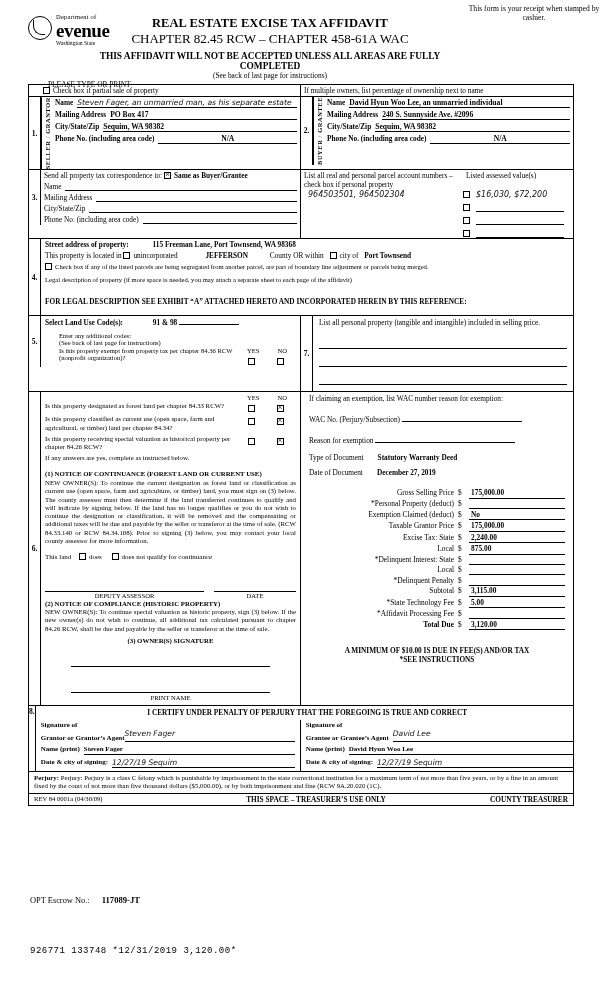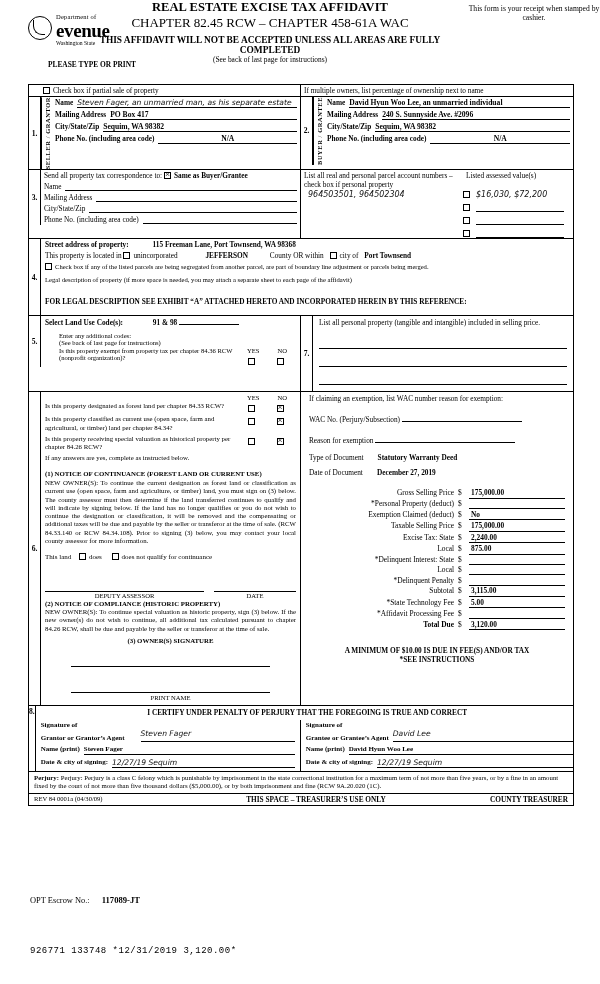--- a/index.html
+++ b/index.html
@@ -7,26 +7,26 @@
   .page{position:relative;width:600px;height:984px;overflow:hidden;}
   .hdr{position:absolute;left:28px;top:14px;width:544px;}
   .logo{display:flex;align-items:flex-start;gap:4px;}
   .logo-mark{width:22px;height:22px;border:1.6px solid #000;border-radius:50%;position:relative;flex:0 0 auto;margin-top:2px;}
   .logo-mark:after{content:"";position:absolute;left:4px;top:3px;width:11px;height:14px;border-left:1.6px solid #000;border-bottom:1.6px solid #000;border-radius:0 0 0 9px;}
   .logo-text{line-height:1.05;}
   .logo-dept{font-size:6.5px;letter-spacing:.2px;}
   .logo-rev{font-size:19px;font-weight:bold;font-family:Liberation Serif, serif;letter-spacing:-.4px;}
   .logo-st{font-size:5.6px;}
   .receipt{position:absolute;right:0;top:4px;width:132px;text-align:center;font-size:7.6px;line-height:1.25;}
-  .title-block{position:absolute;left:90px;top:0;width:360px;text-align:center;}
+  .title-block{position:absolute;left:90px;top:16px;width:360px;text-align:center;}
   .t1{font-size:12.5px;font-weight:bold;letter-spacing:.1px;}
   .t2{font-size:13px;}
   .t3{font-size:9.4px;font-weight:bold;margin-top:4px;}
   .t4{font-size:7.4px;}
-  .typeprint{position:absolute;left:48px;top:60px;font-size:7.4px;font-weight:bold;}
+  .typeprint{position:absolute;left:48px;top:80px;font-size:7.4px;font-weight:normal;}
   
   .frame{position:absolute;left:28px;top:84px;width:544px;border:1.1px solid #000;}
   .row{display:flex;border-bottom:1px solid #000;}
   .row:last-child{border-bottom:none;}
   .cellL{width:272px;border-right:1px solid #000;box-sizing:border-box;}
   .cellR{width:272px;box-sizing:border-box;}
   .pad{padding:1px 3px;}
   .sm{font-size:7.3px;}
   .xs{font-size:6.6px;}
   .bold{font-weight:bold;}
@@ -374,21 +374,21 @@
                   <td class="lab">*<span>Personal Property (deduct)</span></td>
                   <td class="dol">$</td>
                   <td class="amt"></td>
                 </tr>
               <tr>
                   <td class="lab">Exemption Claimed (deduct)</td>
                   <td class="dol">$</td>
                   <td class="amt">No</td>
                 </tr>
               <tr>
-                  <td class="lab">Taxable Selling Price</td>
+                  <td class="lab">Taxable Grantor Price</td>
                   <td class="dol">$</td>
                   <td class="amt">175,000.00</td>
                 </tr>
               <tr>
                   <td class="lab">Excise Tax:  State</td>
                   <td class="dol">$</td>
                   <td class="amt">2,240.00</td>
                 </tr>
               <tr>
                   <td class="lab">Local</td>
@@ -442,21 +442,21 @@
 
     <div class="row">
       <div style="width:544px;">
         <div class="vstack">
           <div class="numbox" style="align-items:flex-start;padding-top:1px;">8.</div>
           <div style="flex:1;">
             <div class="sm bold center" style="padding:2px 0 3px 0;">I CERTIFY UNDER PENALTY OF PERJURY THAT THE FOREGOING IS TRUE AND CORRECT</div>
             <div style="display:flex;">
               <div style="width:265px;border-right:1px solid #000;padding:1px 5px 3px 5px;box-sizing:border-box;">
                 <div class="p7 bold">Signature of</div>
-                <div style="display:flex;align-items:flex-end;gap:16px;">
+                <div style="display:flex;align-items:flex-end;gap:0;">
                   <span class="p7 bold">Grantor or Grantor’s Agent</span>
                   <span class="val hand" style="flex:1;border-bottom:1px solid #000;height:12px;">Steven Fager</span>
                 </div>
                 <div class="p7" style="display:flex;gap:4px;margin-top:3px;">
                   <span class="bold">Name (print)</span>
                   <span style="flex:1;border-bottom:1px solid #000;" class="bold">Steven Fager</span>
                 </div>
                 <div class="p7" style="display:flex;gap:4px;margin-top:3px;">
                   <span class="bold">Date &amp; city of signing:</span>
                   <span style="flex:1;border-bottom:1px solid #000;" class="hand">12/27/19  Sequim</span>

